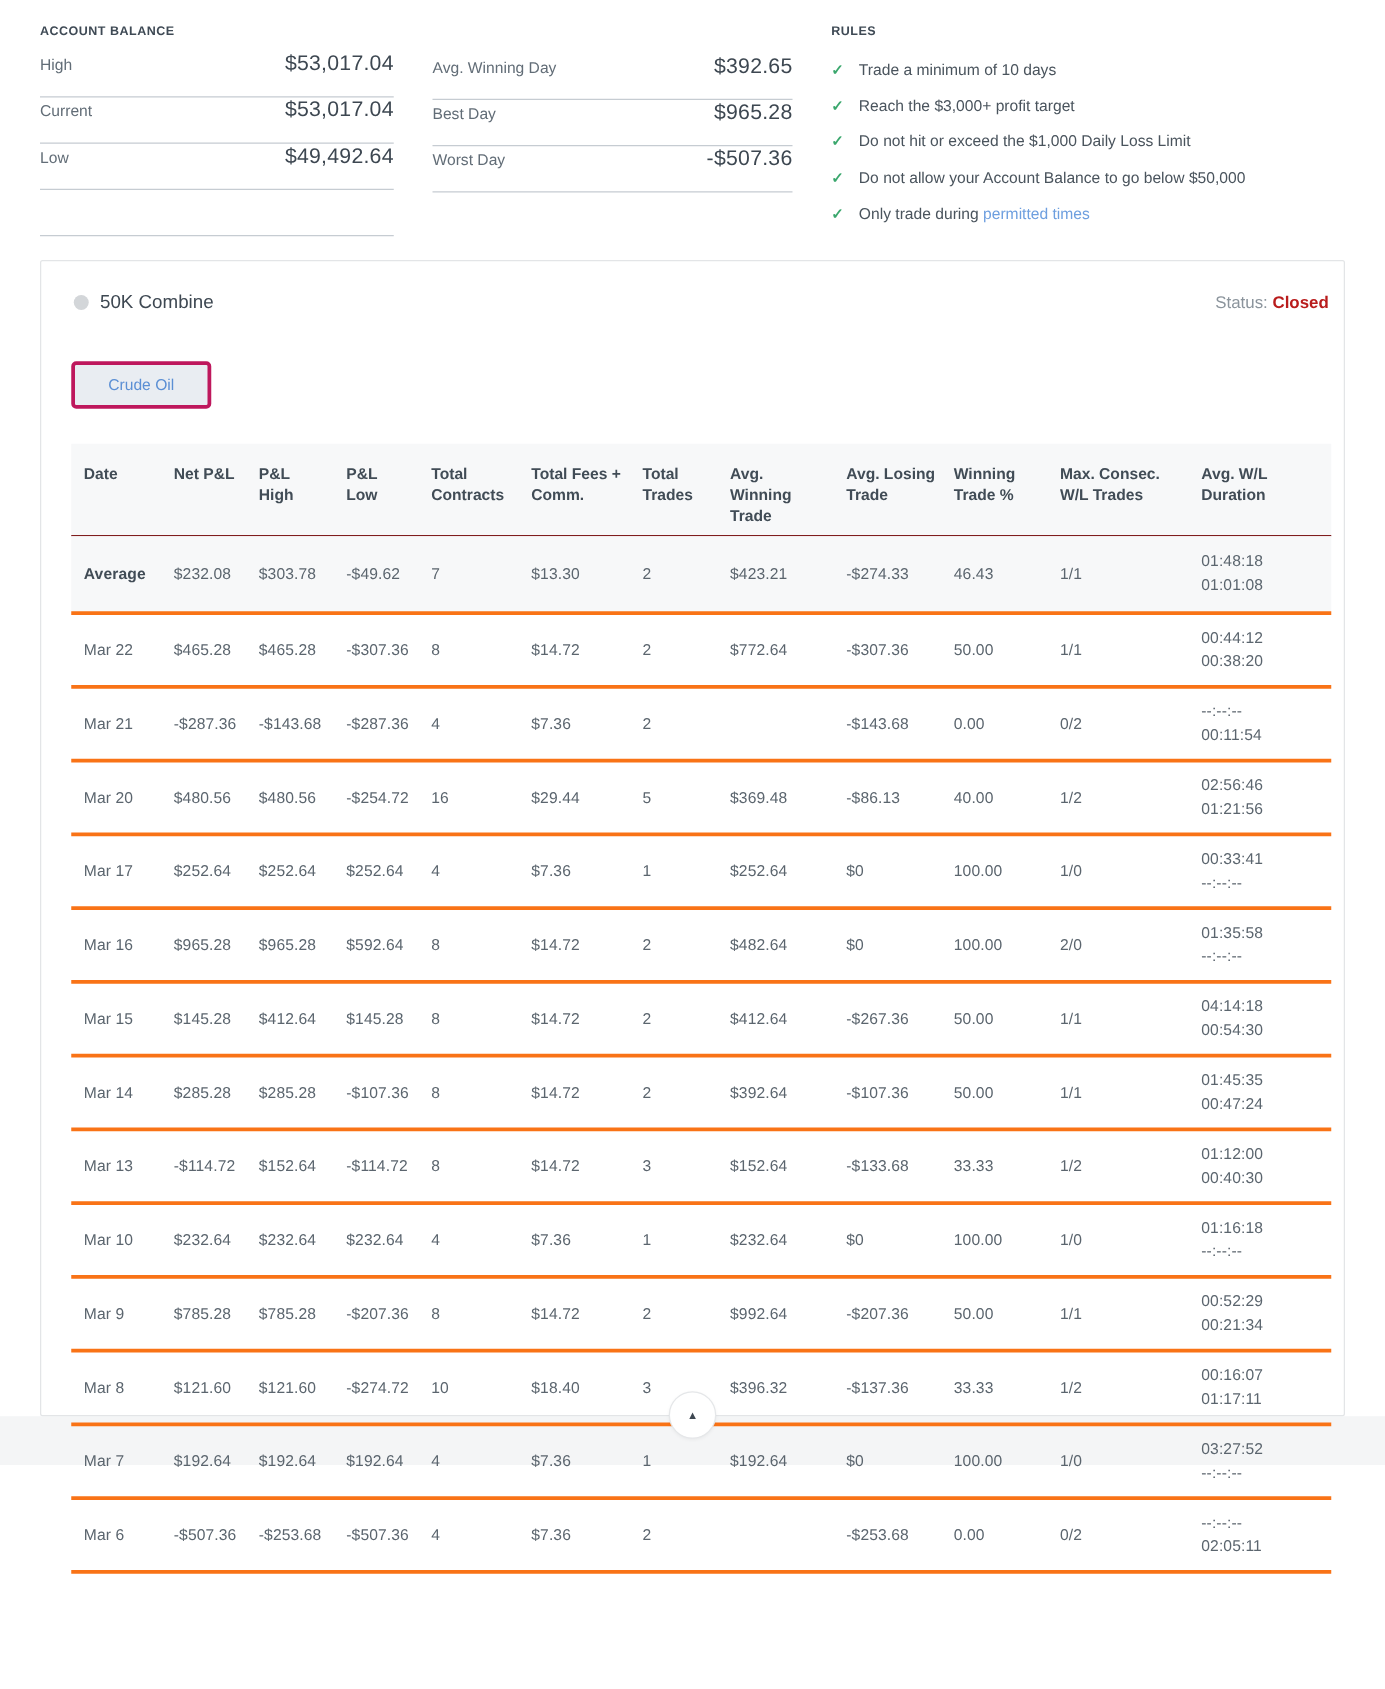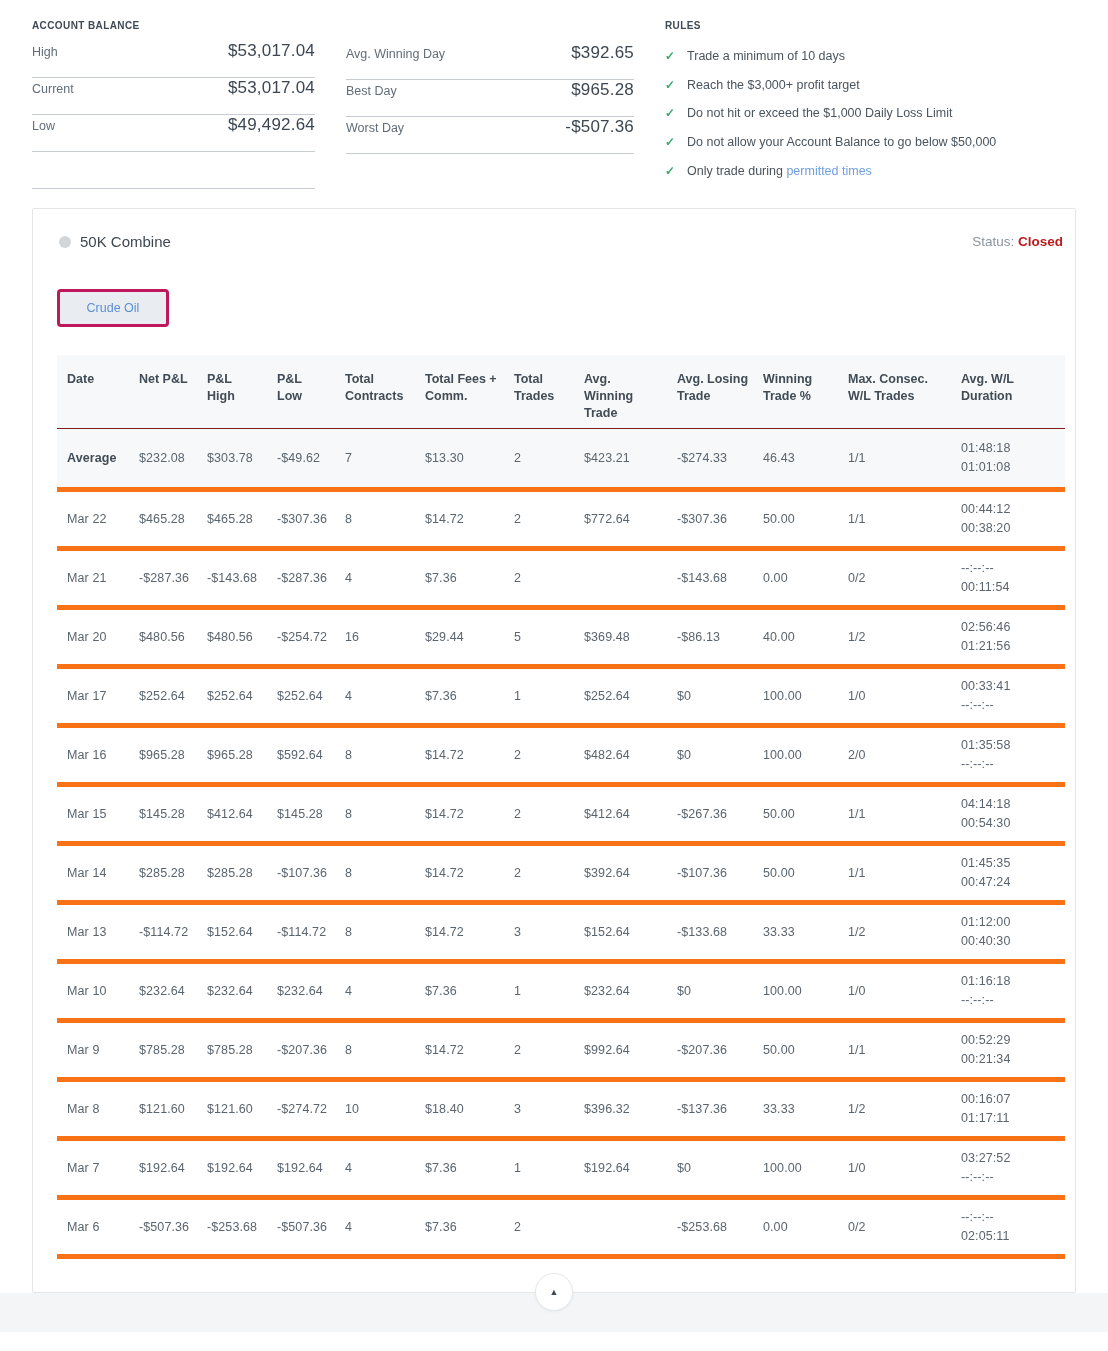--- a/index.html
+++ b/index.html
@@ -30,21 +30,21 @@
   .rules-item {
     display:flex; gap:12px; margin-bottom:13px; align-items:flex-start;
     font-size:12.5px; color:#4a545d; line-height:1.25;
   }
   .rules-list { padding-top:8px; }
   .check { color:#3aa76d; font-size:12px; font-weight:700; }
   .rules-link { color:#6e9fdf; text-decoration:none; cursor:pointer; }
 
   
   .card {
-    margin:16px 32px 0 32px; height:1085px; background:#fff;
+    margin:16px 32px 0 32px; height:925px; background:#fff;
     border:1px solid #e3e5e7; border-radius:2px; position:relative; z-index:2;
   }
   .card-head {
     display:flex; justify-content:space-between; align-items:center;
     padding:24px 12px 0 26px;
   }
   .head-left { display:flex; align-items:center; gap:9px; }
   .status-dot { width:12px; height:12px; border-radius:50%; background:#d3d6d9; }
   .combine-name { font-size:15px; color:#3e4852; }
   .status-text { font-size:13.5px; color:#8b949c; }
@@ -64,21 +64,21 @@
     padding-left:10px;
   }
   .thead {
     background:#f7f8f9; border-bottom:1px solid #7f1d1d;
     min-height:74px; padding-top:16px; align-items:start;
   }
   .th {
     font-size:12.5px; font-weight:700; color:#414c56; line-height:1.35;
     padding-right:12px; white-space:pre-line;
   }
-  .trow { min-height:59px; align-items:center; border-bottom:5px solid #f97316; }
+  .trow { min-height:59px; align-items:center; border-bottom:3px solid #f97316; }
   .trow:first-child { background:#f7f8f9; min-height:63px; }
   .trow:first-child .td:first-child { font-weight:700; color:#414c56; }
   .td {
     font-size:12.5px; color:#5b656e; padding-right:12px; line-height:1.5;
     letter-spacing:.1px;
   }
   .td:last-child { white-space:pre-line; }
 
   .collapse-btn {
     position:absolute; left:50%; bottom:-19px; transform:translateX(-50%);

